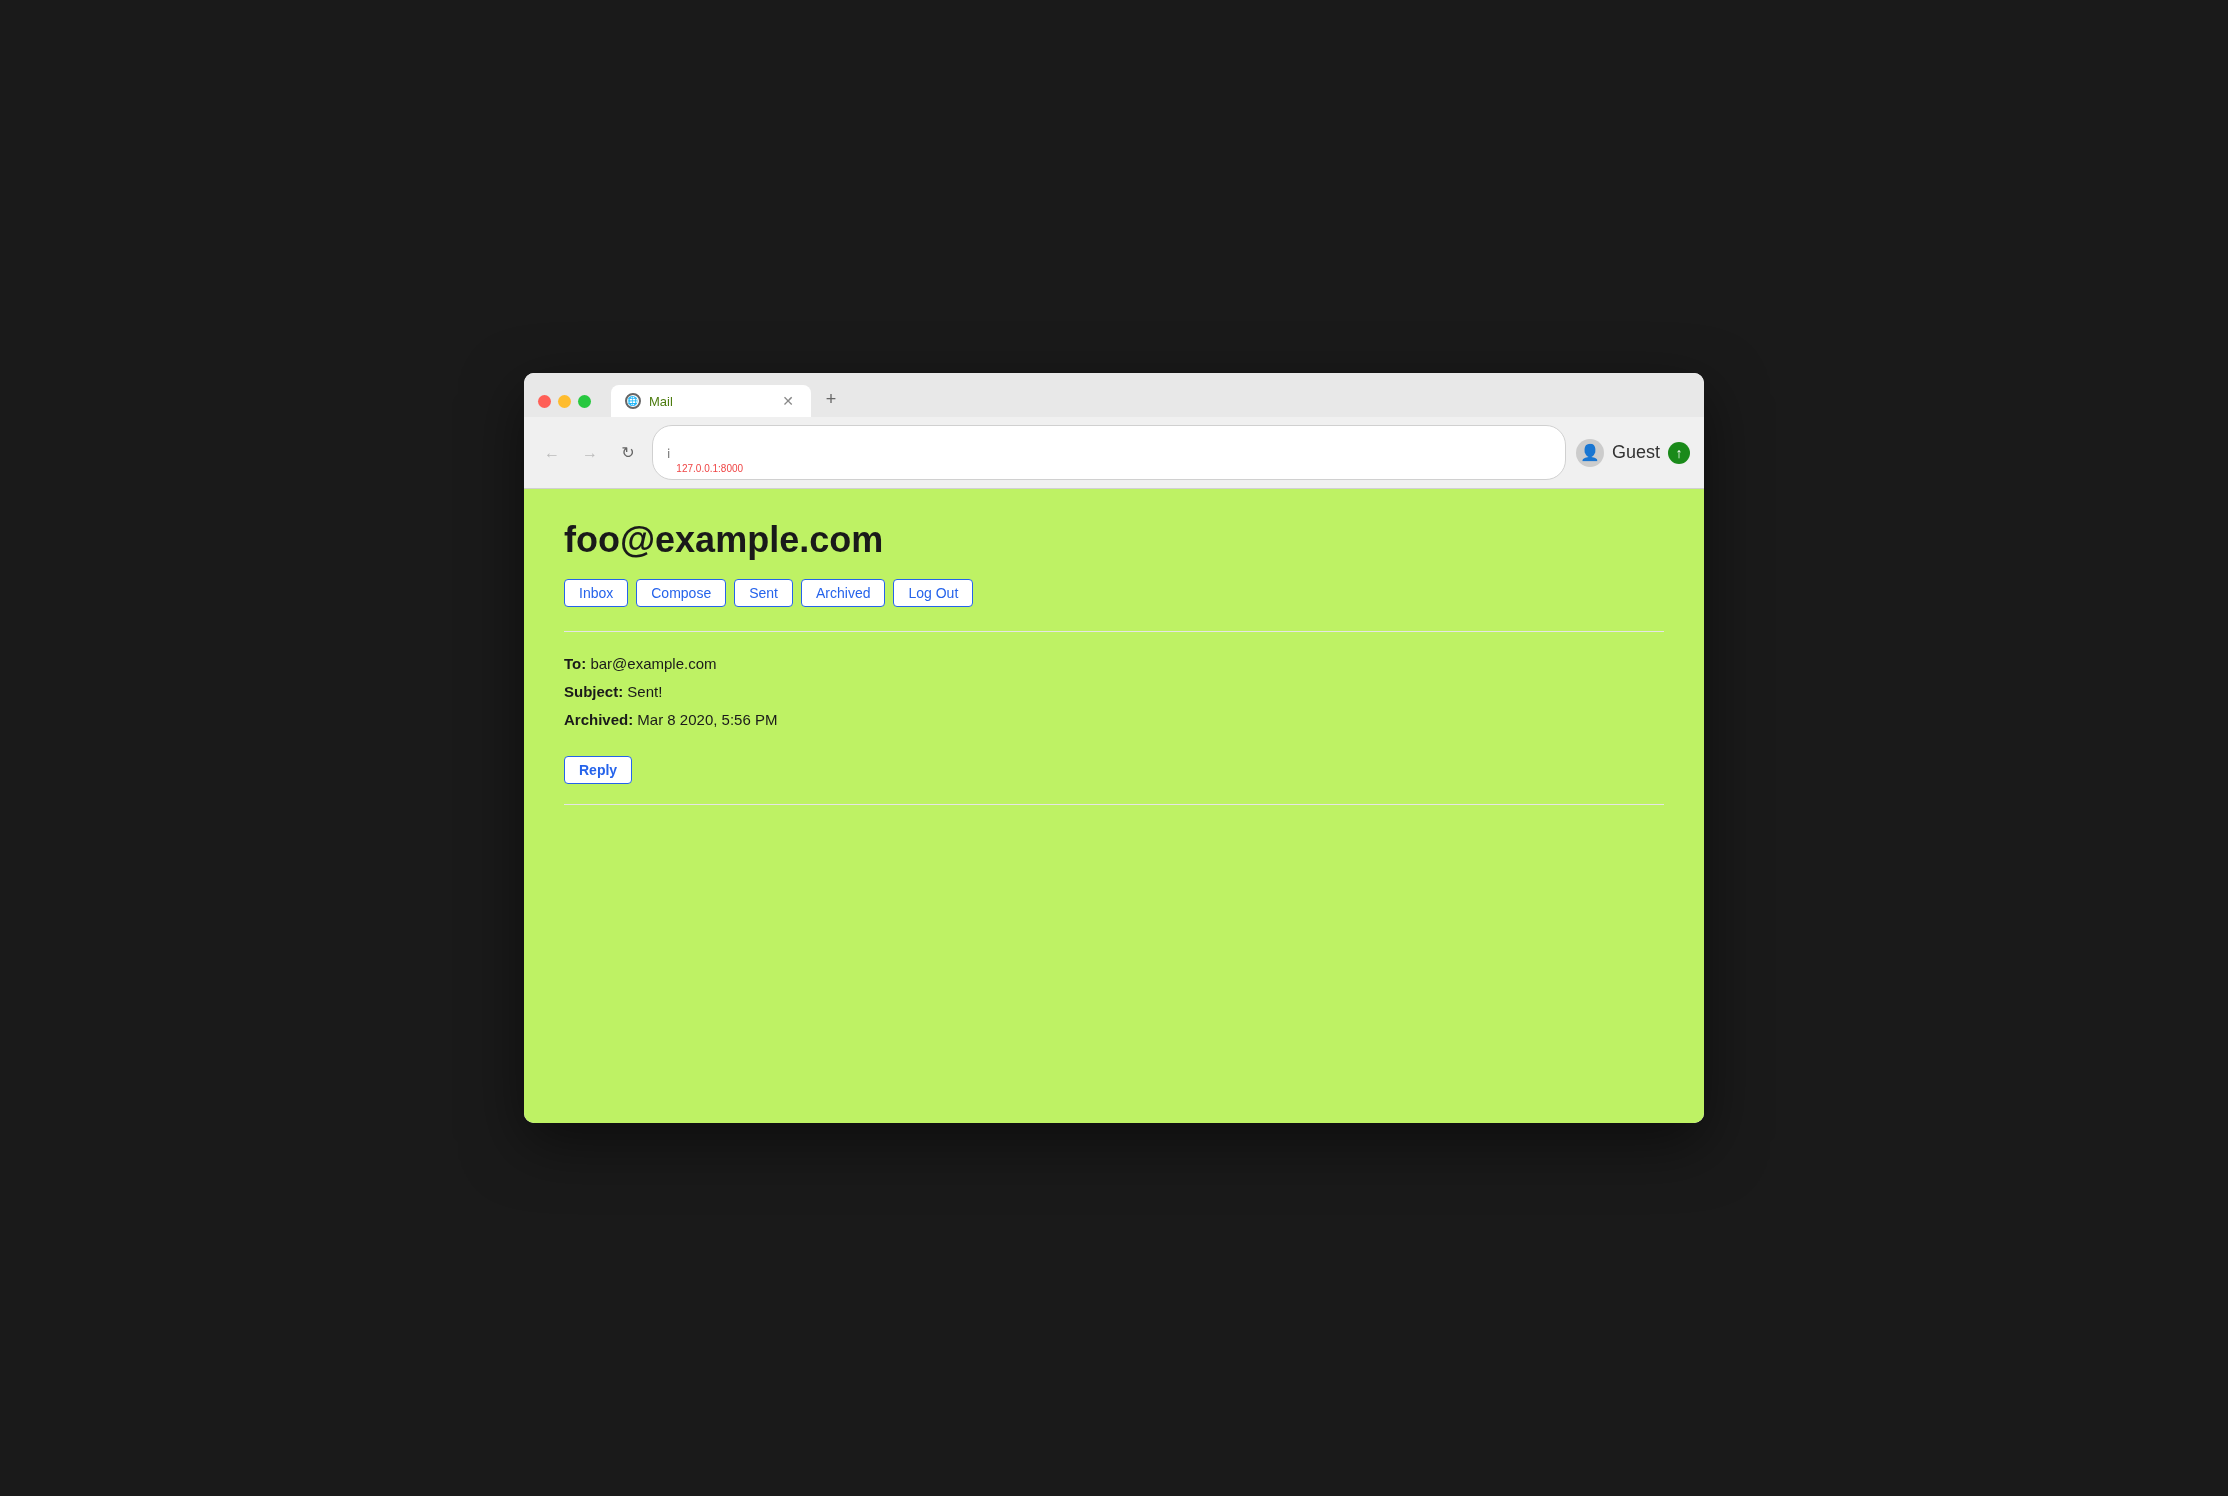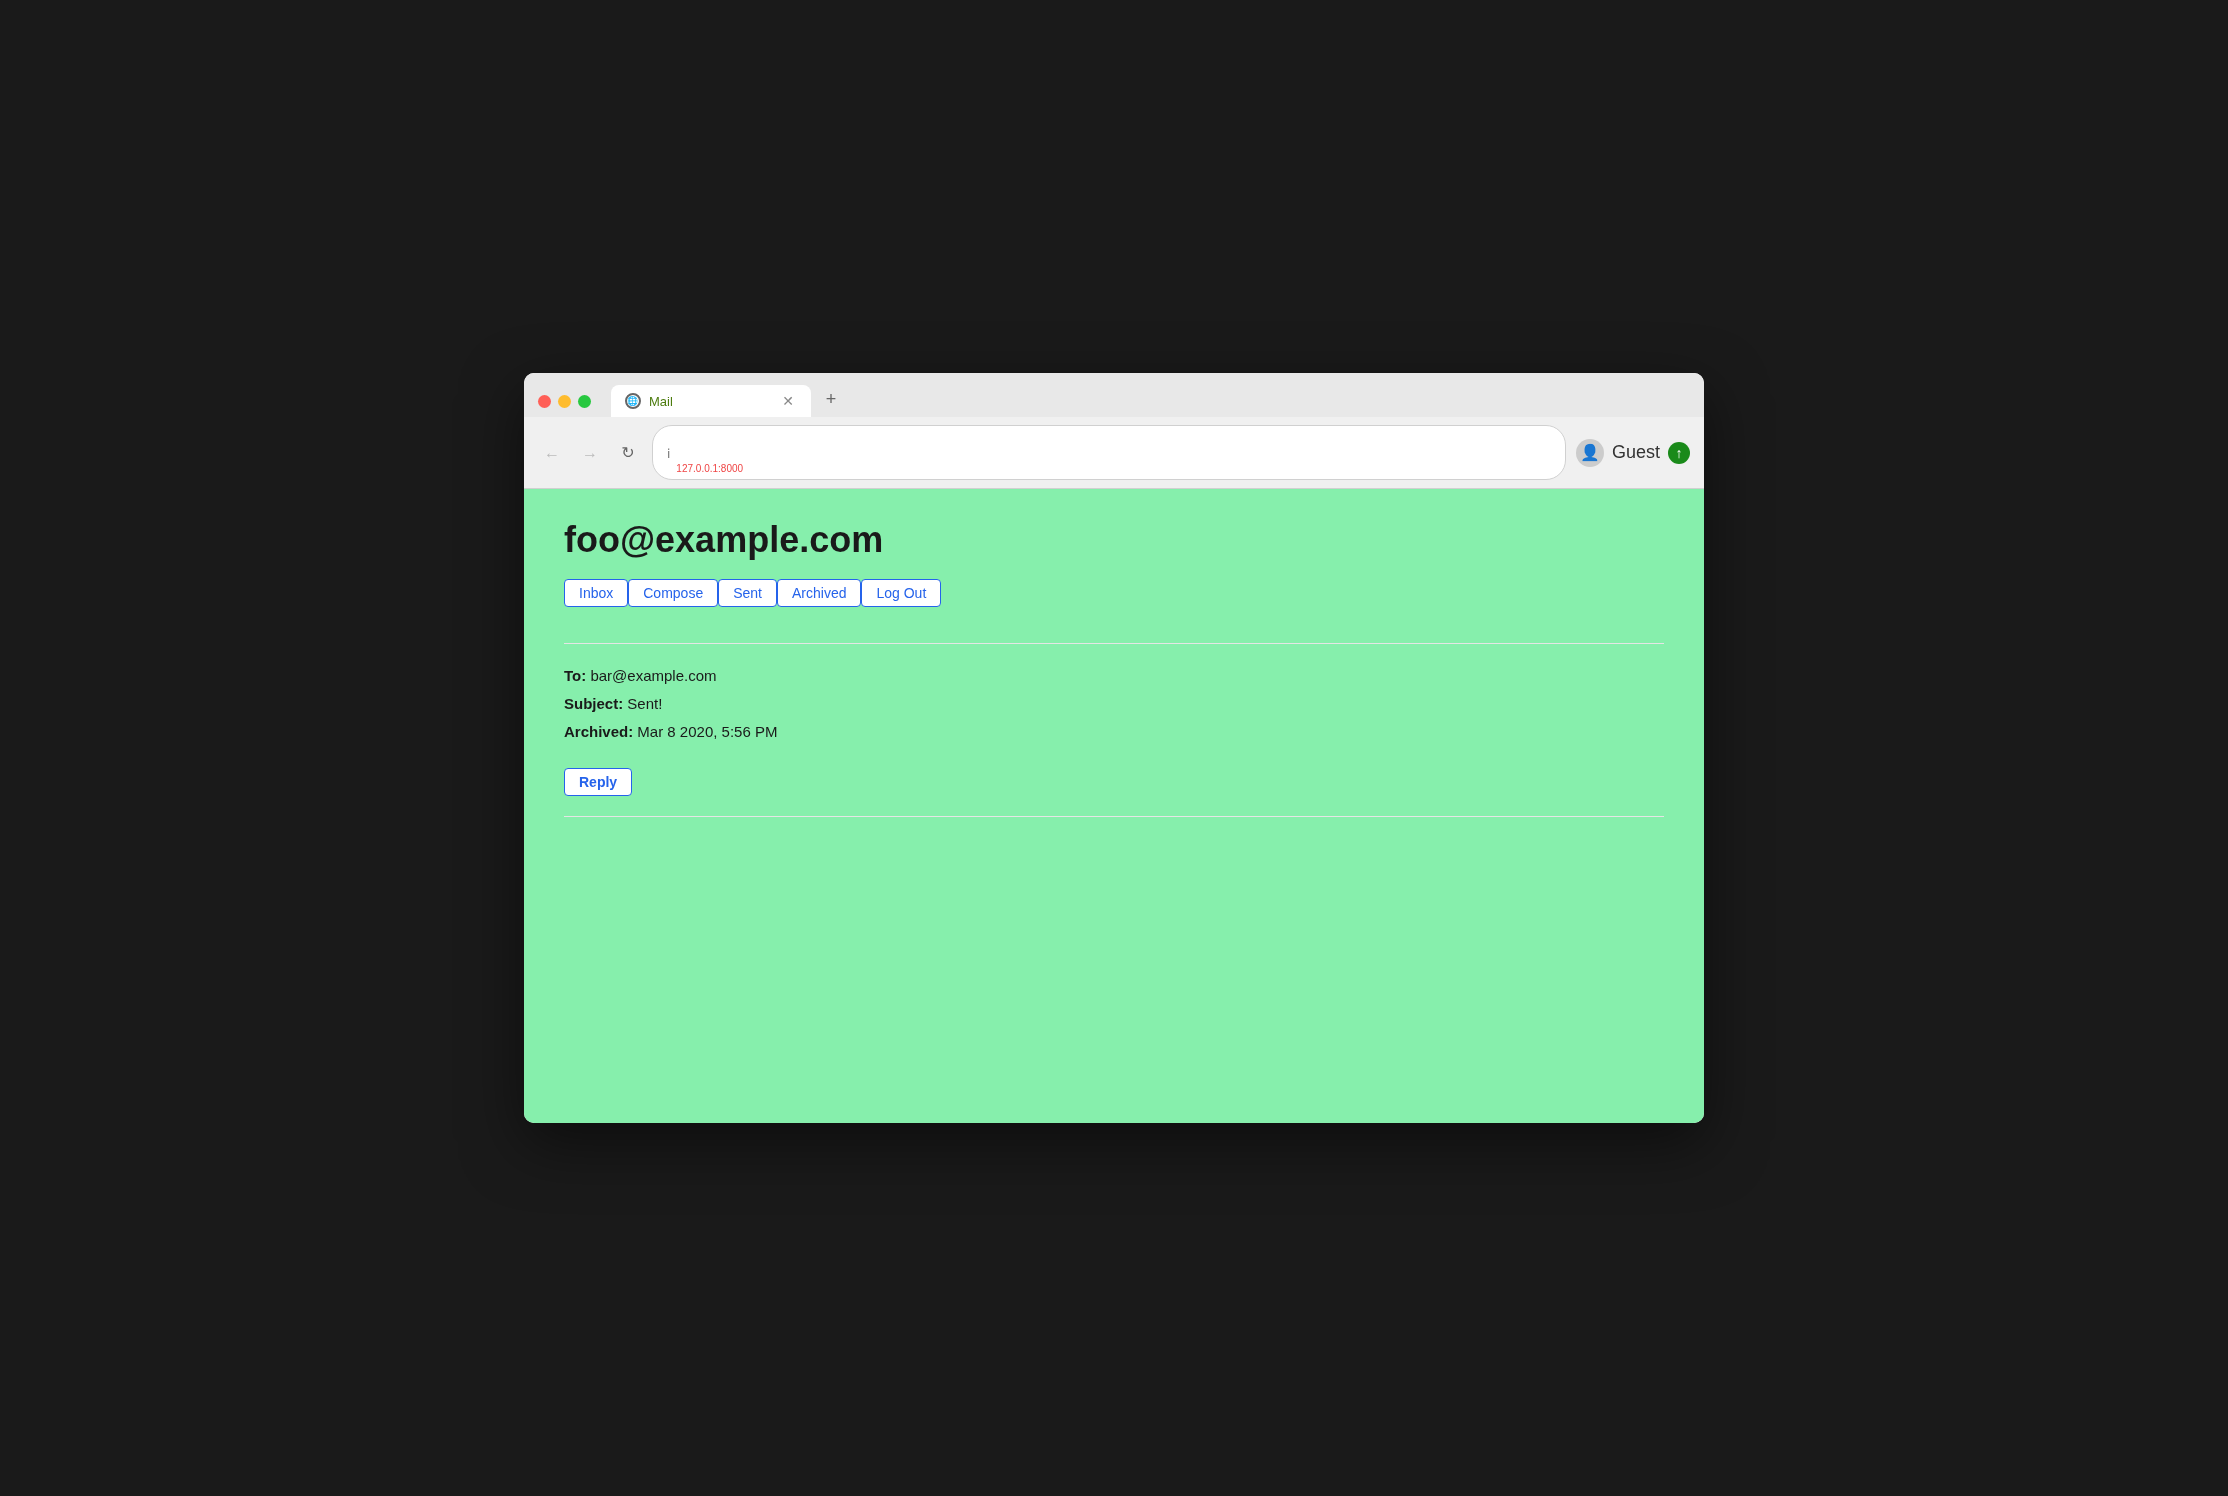--- a/index.html
+++ b/index.html
@@ -197,35 +197,36 @@
       display: flex;
       align-items: center;
       justify-content: center;
       color: white;
       font-size: 14px;
     }
 
     
     .page-content {
       flex: 1;
-      background: #86efac;
+      background: #bef264;
       padding: 30px 40px;
     }
 
     .email-address-title {
       font-size: 36px;
       font-weight: 700;
       color: #1a1a1a;
       margin-bottom: 18px;
       font-family: -apple-system, BlinkMacSystemFont, 'Segoe UI', sans-serif;
     }
 
     .nav-buttons {
       display: flex;
-      margin-bottom: 36px;
+      gap: 8px;
+      margin-bottom: 24px;
     }
 
     .nav-button {
       padding: 5px 14px;
       border: 1px solid #2563eb;
       background: white;
       color: #2563eb;
       border-radius: 4px;
       font-size: 14px;
       cursor: pointer;

